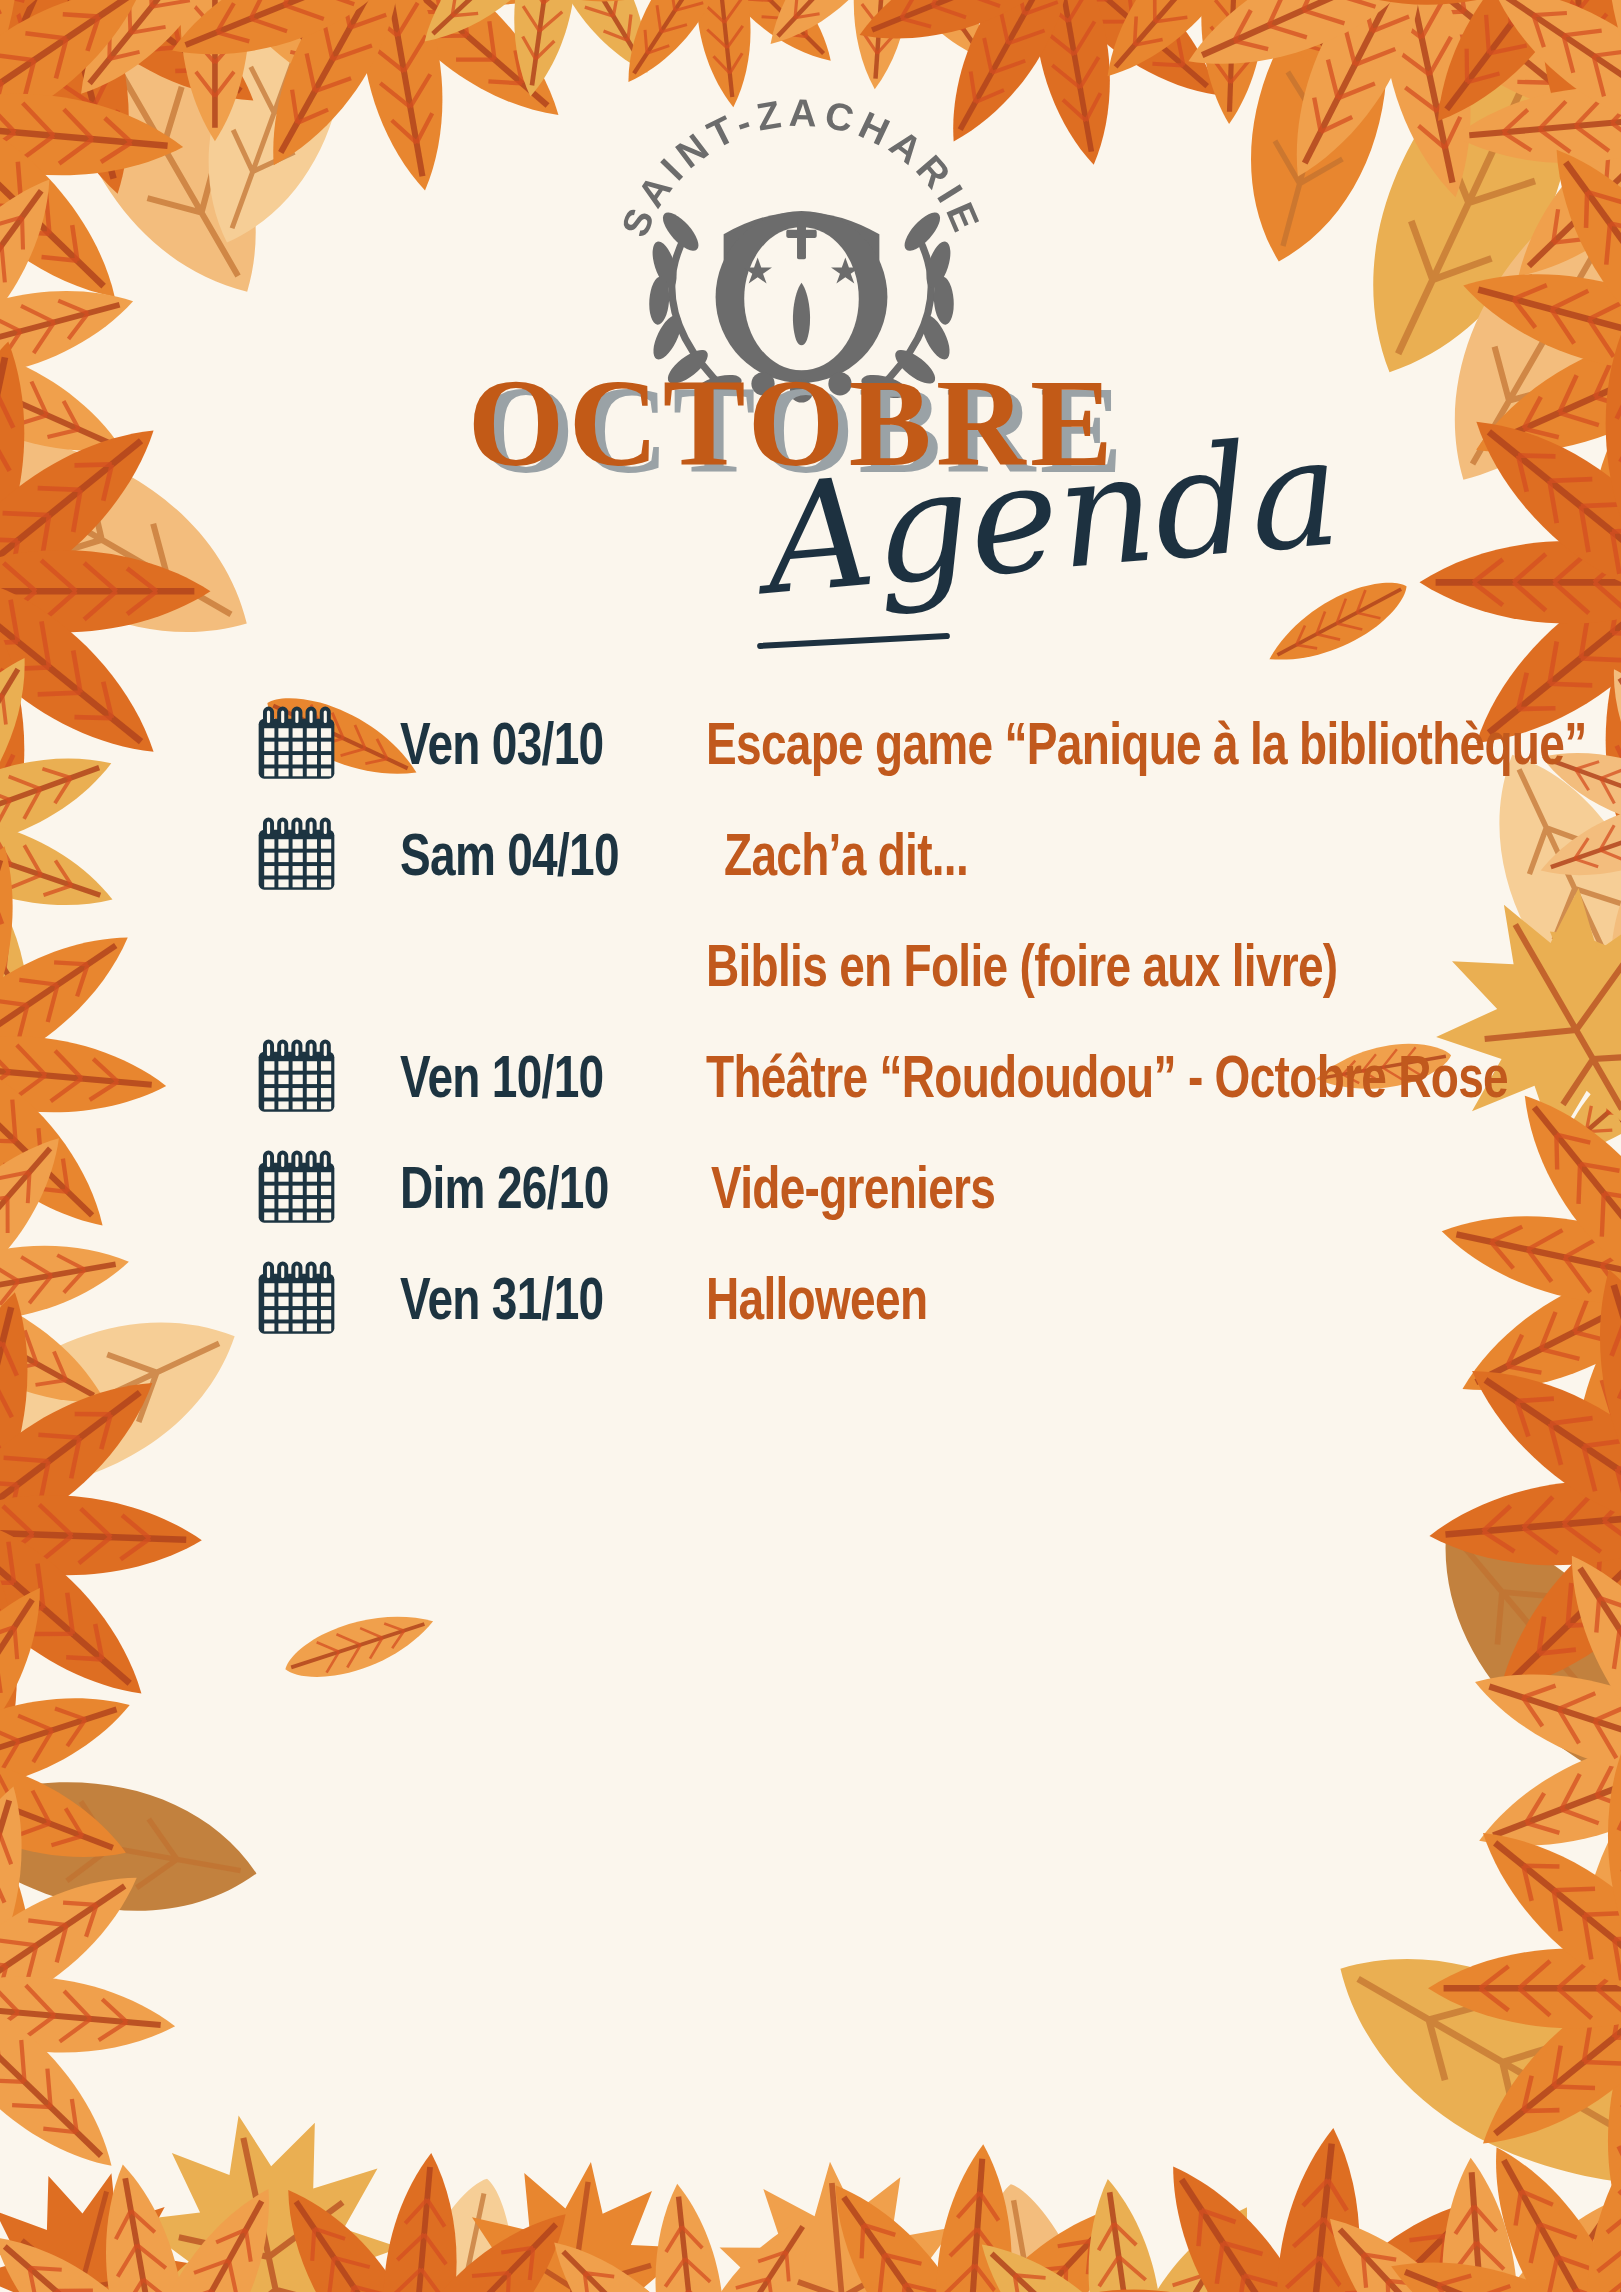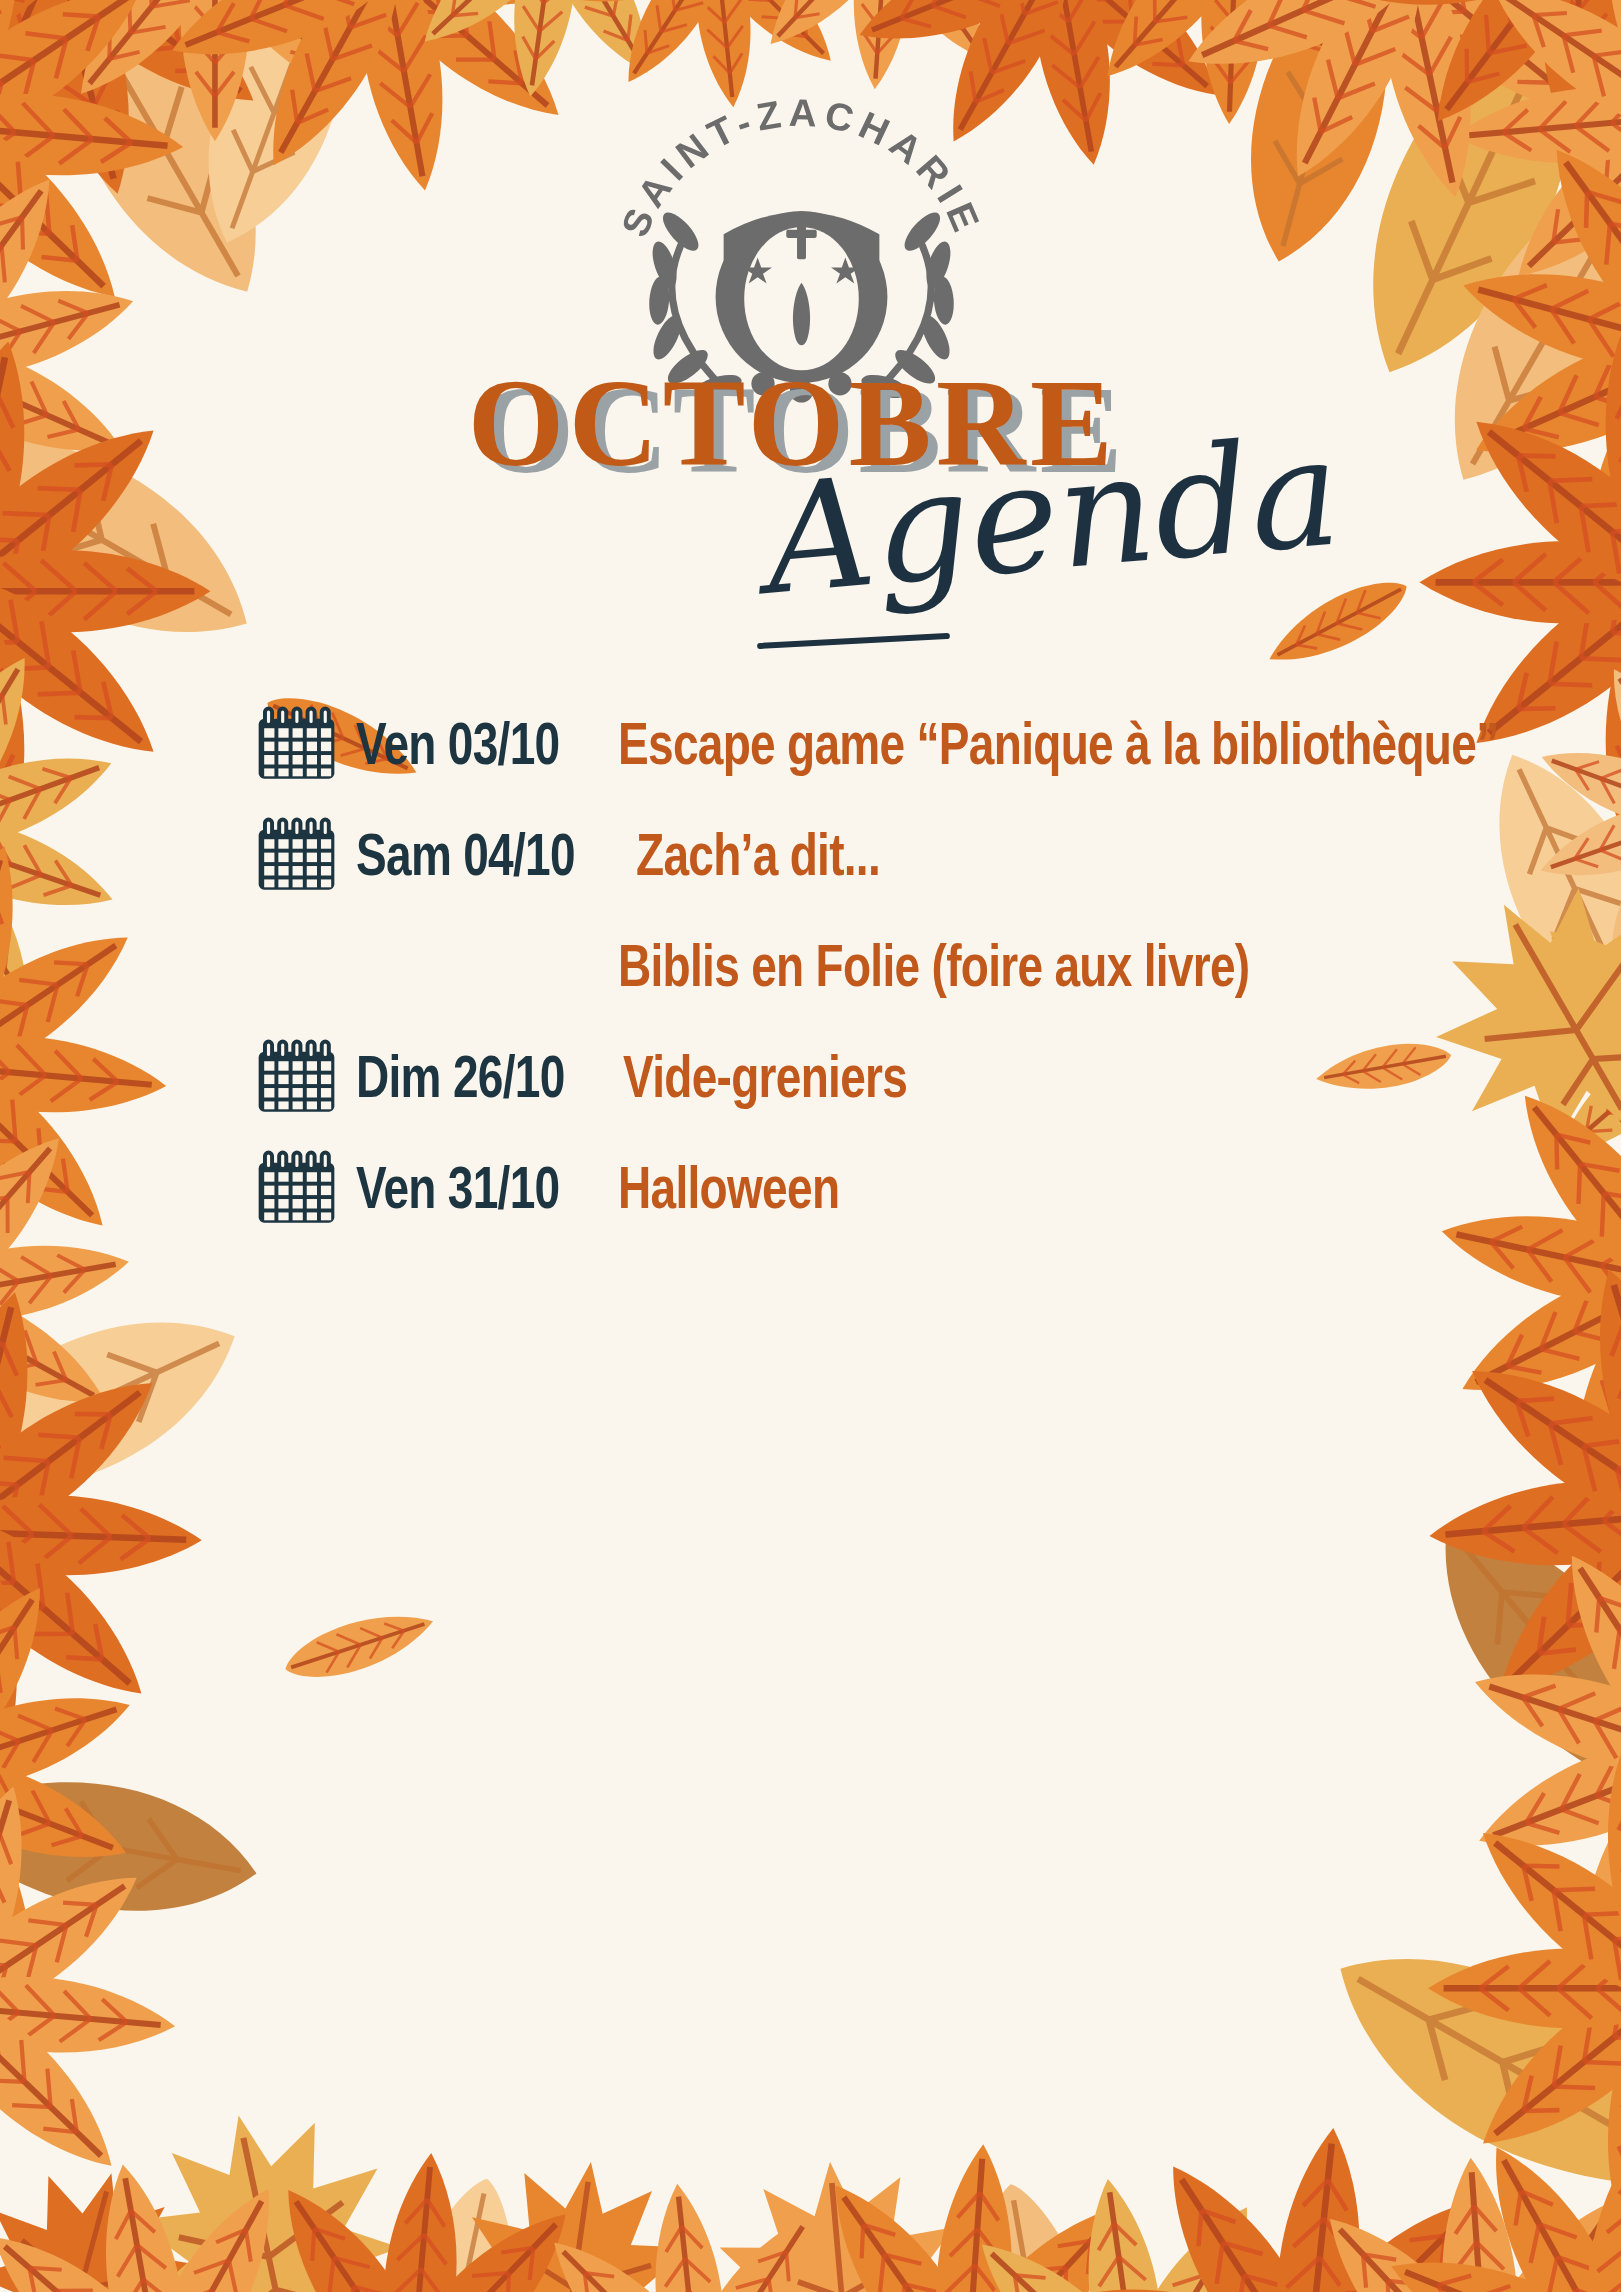--- a/index.html
+++ b/index.html
@@ -18,21 +18,21 @@
     position:absolute;left:766px;top:466px;
     font-family:"DejaVu Serif",serif;font-style:italic;font-weight:400;
     font-size:150px;line-height:1;color:#1d3140;transform:rotate(-5deg);
     transform-origin:left center;white-space:nowrap;
   }
   .swash{
     position:absolute;left:757px;top:638px;width:193px;height:6.3px;border-radius:3.6px;
     background:#1d3140;transform:rotate(-3deg);
   }
   .events{position:absolute;left:257px;top:688px;width:1263px;}
-  .row{display:flex;align-items:center;height:111px;}
+  .row{display:flex;align-items:center;height:111px;gap:44px;}
   .cal-wrap{flex:0 0 79px;height:86px;}
   .cal-wrap svg{width:79px;height:86px;display:block;}
   .no-icon .cal-wrap{visibility:hidden;}
   .date{
     flex:0 0 262px;margin-left:19.7px;font-size:59px;font-weight:700;color:#1d3441;
     letter-spacing:-0.9px;transform:scaleX(.78);transform-origin:left center;white-space:nowrap;
   }
   .etitle{
     font-size:59px;font-weight:700;color:#c1591d;letter-spacing:-0.9px;
     transform:scaleX(.78);transform-origin:left center;white-space:nowrap;
@@ -241,20 +241,29 @@
       <span class="cal-wrap">
           <svg viewBox="0 0 88 96" width="79" height="86">
             <use href="#calicon"></use>
           </svg>
         </span>
       <span class="date"></span>
       <span class="etitle">Biblis en Folie (foire aux livre)</span>
     </div>
 
 
+    <div class="row">
+      <span class="cal-wrap">
+          <svg viewBox="0 0 88 96" width="79" height="86">
+            <use href="#calicon"></use>
+          </svg>
+        </span>
+      <span class="date">Ven 10/10</span>
+      <span class="etitle">Théâtre “Roudoudou” - Octobre Rose</span>
+    </div>
 
 
 
 
 
 
     <div class="row">
       <span class="cal-wrap">
           <svg viewBox="0 0 88 96" width="79" height="86">
             <use href="#calicon"></use>

